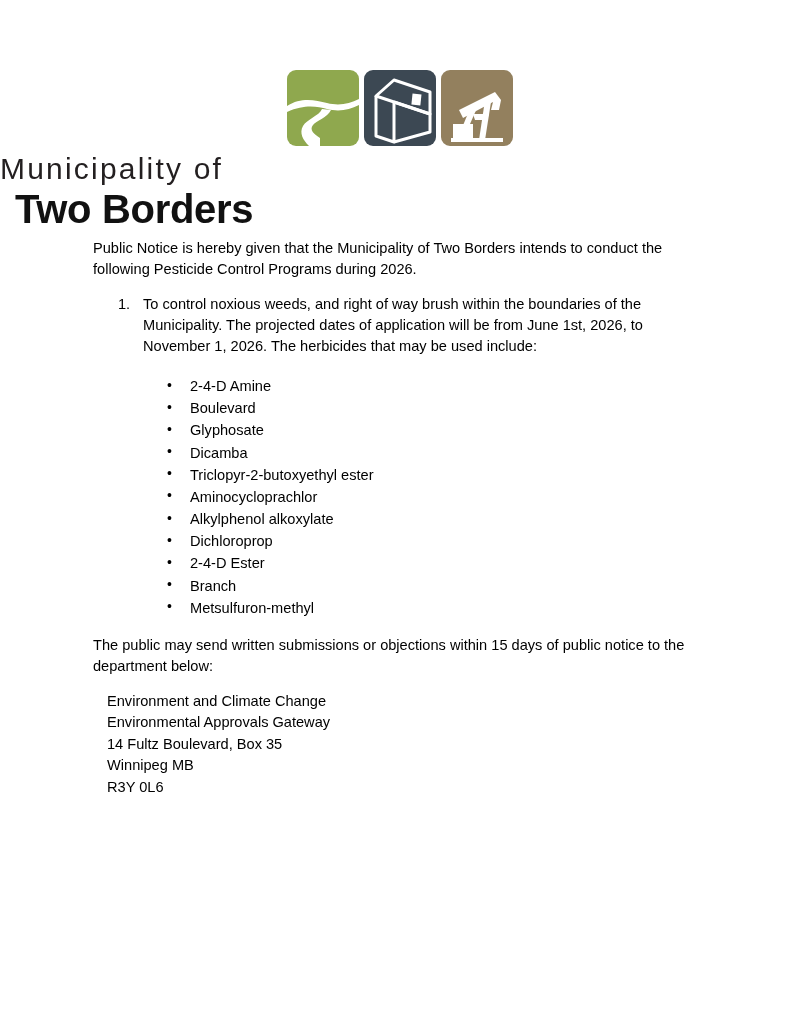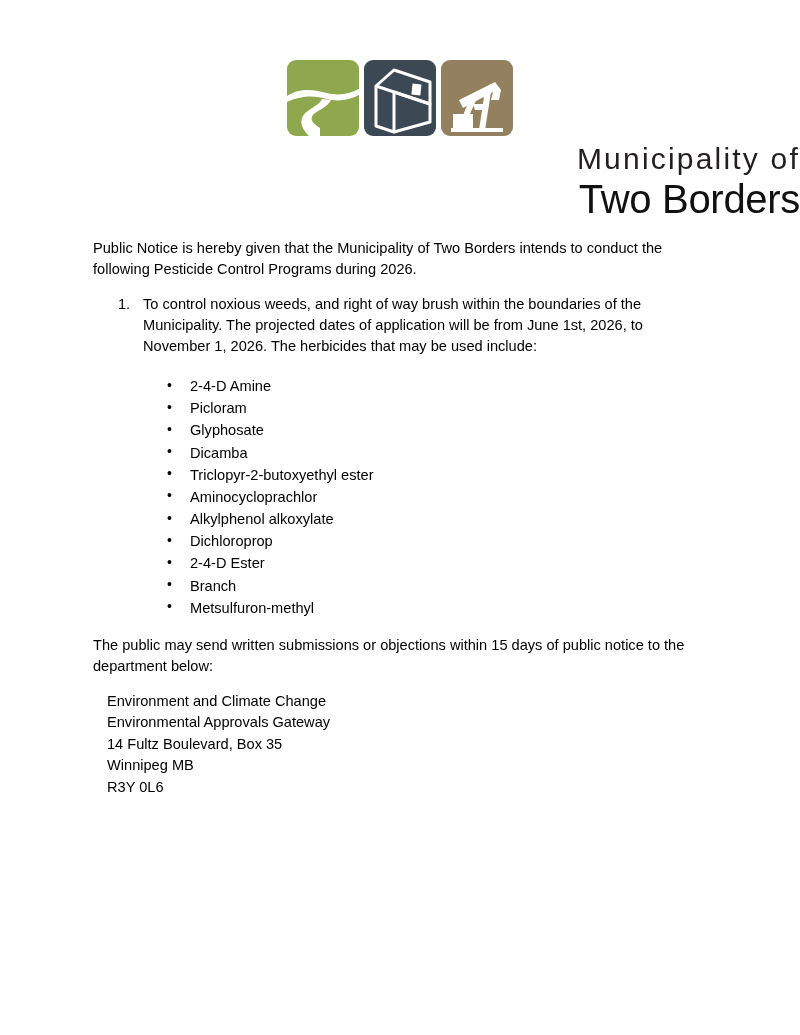--- a/index.html
+++ b/index.html
@@ -13,23 +13,23 @@
     font-family: "Liberation Sans", sans-serif;
     color: #000000;
     position: relative;
     overflow: hidden;
   }
 
   
   .logo-block {
     position: absolute;
     left: 0;
-    top: 60px;
+    top: 70px;
     width: 800px;
-    text-align: right;
+    text-align: left;
   }
   .logo-tiles {
     display: flex;
     justify-content: center;
     gap: 5px;
   }
   .tile {
     width: 72px;
     height: 76px;
     border-radius: 9px;
@@ -45,26 +45,27 @@
   .wordmark-top {
     font-size: 30px;
     font-weight: 300;
     letter-spacing: 2.2px;
     color: #231f20;
     display: block;
     line-height: 1.15;
   }
   .wordmark-bottom {
     font-size: 40px;
-    font-weight: normal;
+    font-weight: bold;
     letter-spacing: -0.3px;
     color: #111111;
     display: block;
     line-height: 1.05;
     margin-top: 1px;
+    margin-left: 15px;
   }
 
   
   .doc {
     position: absolute;
     left: 93px;
     top: 238px;
     width: 600px;
     font-size: 14.6px;
     line-height: 1.44;
@@ -176,21 +177,21 @@
     </li>
   </ol>
 
   <ul class="bullets">
     <li class="bullet-item">
       <span class="bullet-dot">•</span>
       <span>2-4-D Amine</span>
     </li>
     <li class="bullet-item">
       <span class="bullet-dot">•</span>
-      <span>Picloram</span>
+      <span>Boulevard</span>
     </li>
     <li class="bullet-item">
       <span class="bullet-dot">•</span>
       <span>Glyphosate</span>
     </li>
     <li class="bullet-item">
       <span class="bullet-dot">•</span>
       <span>Dicamba</span>
     </li>
     <li class="bullet-item">

